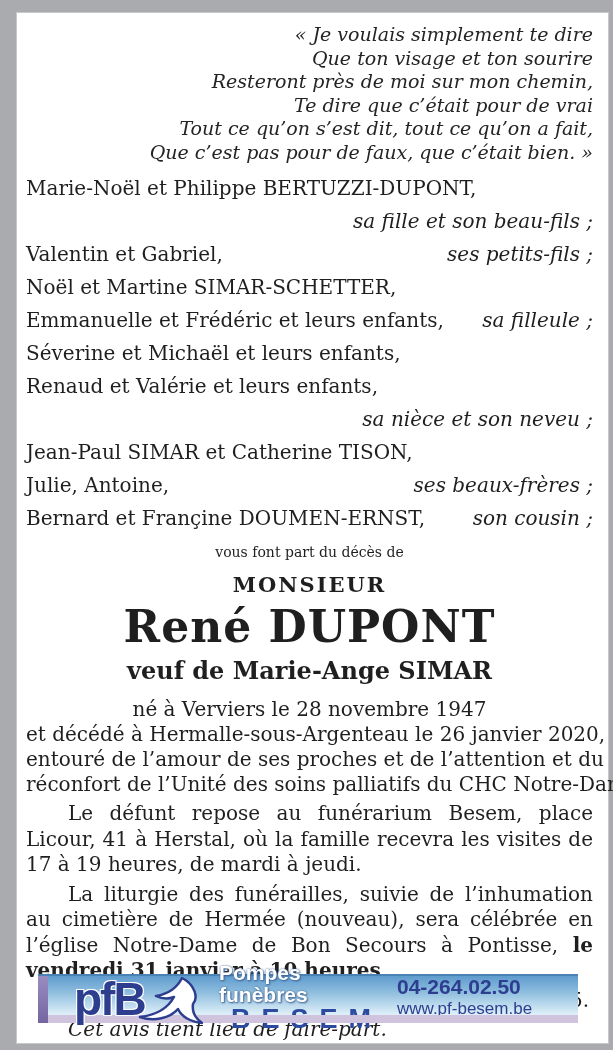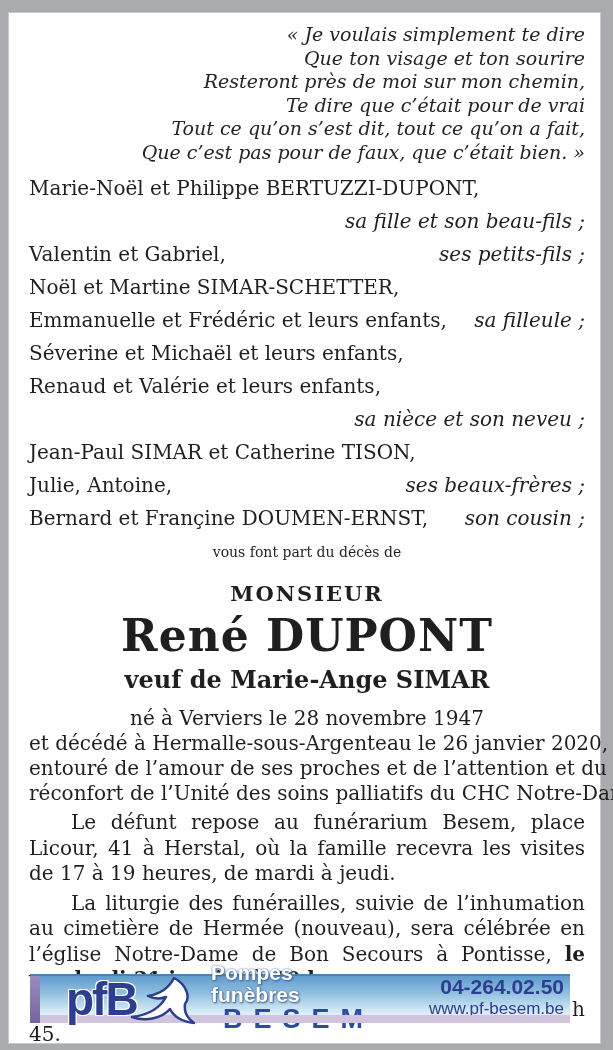--- a/index.html
+++ b/index.html
@@ -5,38 +5,38 @@
   html,body{margin:0;padding:0;}
   body{
     width:613px;height:1050px;
     background:#a9abae;
     position:relative;
     font-family:"DejaVu Serif", serif;
     color:#1f1f1f;
     overflow:hidden;
   }
   .page{
-    position:absolute; left:9px; top:13px; width:591px; height:1030px;
+    position:absolute; left:17px; top:13px; width:591px; height:1030px;
     background:#ffffff;
     box-shadow:0 0 0 1px #c7c8ca;
     box-sizing:border-box;
-    padding:10px 15px 0 20px;
+    padding:10px 15px 0 9px;
   }
   
   .poem{ text-align:right; font-style:italic; font-size:19px; line-height:23.5px; color:#242424;}
   
   .family{ margin-top:8px; font-size:20px;}
   .family-row{ display:flex; flex-wrap:wrap; align-items:baseline; line-height:33px;}
   .family-name{ text-align:left;}
   .family-relation{ margin-left:auto; font-style:italic; text-align:right;}
   .family-relation:empty{ display:none;}
   
   .center{ text-align:center;}
   .intro{ font-size:14px; line-height:30px; margin-top:2px;}
-  .monsieur{ font-size:21px; font-weight:bold; letter-spacing:2px; line-height:30px; margin-top:12px;}
+  .monsieur{ font-size:21px; font-weight:bold; letter-spacing:2px; line-height:30px; margin-top:3px;}
   .deceased-name{ font-size:44px; font-weight:bold; line-height:50px; margin-top:2px; letter-spacing:1px;}
   .widower{ font-size:24px; font-weight:bold; line-height:32px; margin-top:3px;}
   
   .details{ margin-top:10px; font-size:20px; line-height:25px;}
   .details div{ white-space:nowrap;}
   
   .paragraphs p{ margin:4px 0 0 0; font-size:20px; line-height:25.5px; text-indent:42px; text-align:justify;}
   .bold{ font-weight:bold;}
   .avis{ font-style:italic; font-size:20px; line-height:26px; margin-top:3px; text-align:center; text-indent:0;}
   
@@ -72,21 +72,21 @@
   }
   .company-type{
     color:#ffffff; font-weight:bold; font-size:21px; line-height:22px;
     text-shadow:1px 1px 2px #3f6494, 0 0 2px #3f6494;
   }
   .company-name{
     color:#2b4aa0; font-size:27px; line-height:26px; font-weight:bold;
     letter-spacing:11px; margin-left:11px;
   }
   .banner-right{
-    width:175px; display:flex; flex-direction:column; align-items:flex-end; justify-content:center;
+    width:175px; display:flex; flex-direction:column; align-items:flex-start; justify-content:center;
     padding-bottom:6px; padding-right:6px;
   }
   .phone{ color:#2d3e8f; font-weight:bold; font-size:21px; line-height:24px;}
   .website{ color:#2d3e8f; font-size:17px; line-height:20px;}
 </style>
 </head>
 <body>
 
 <div class="page">
 

